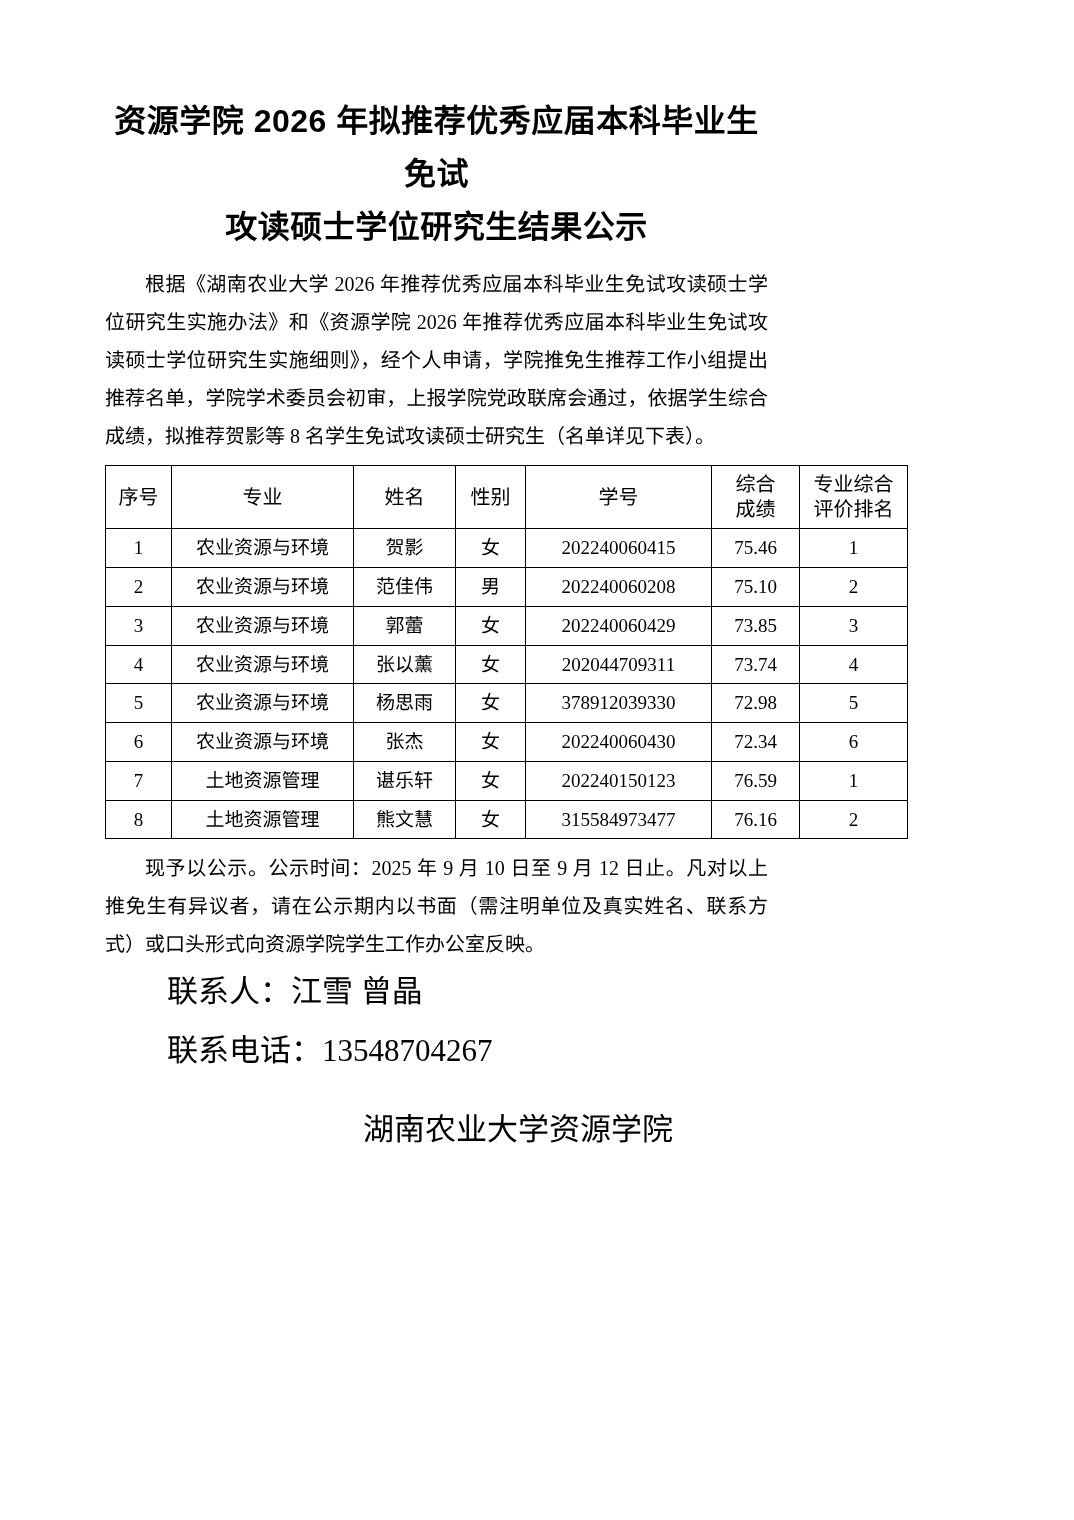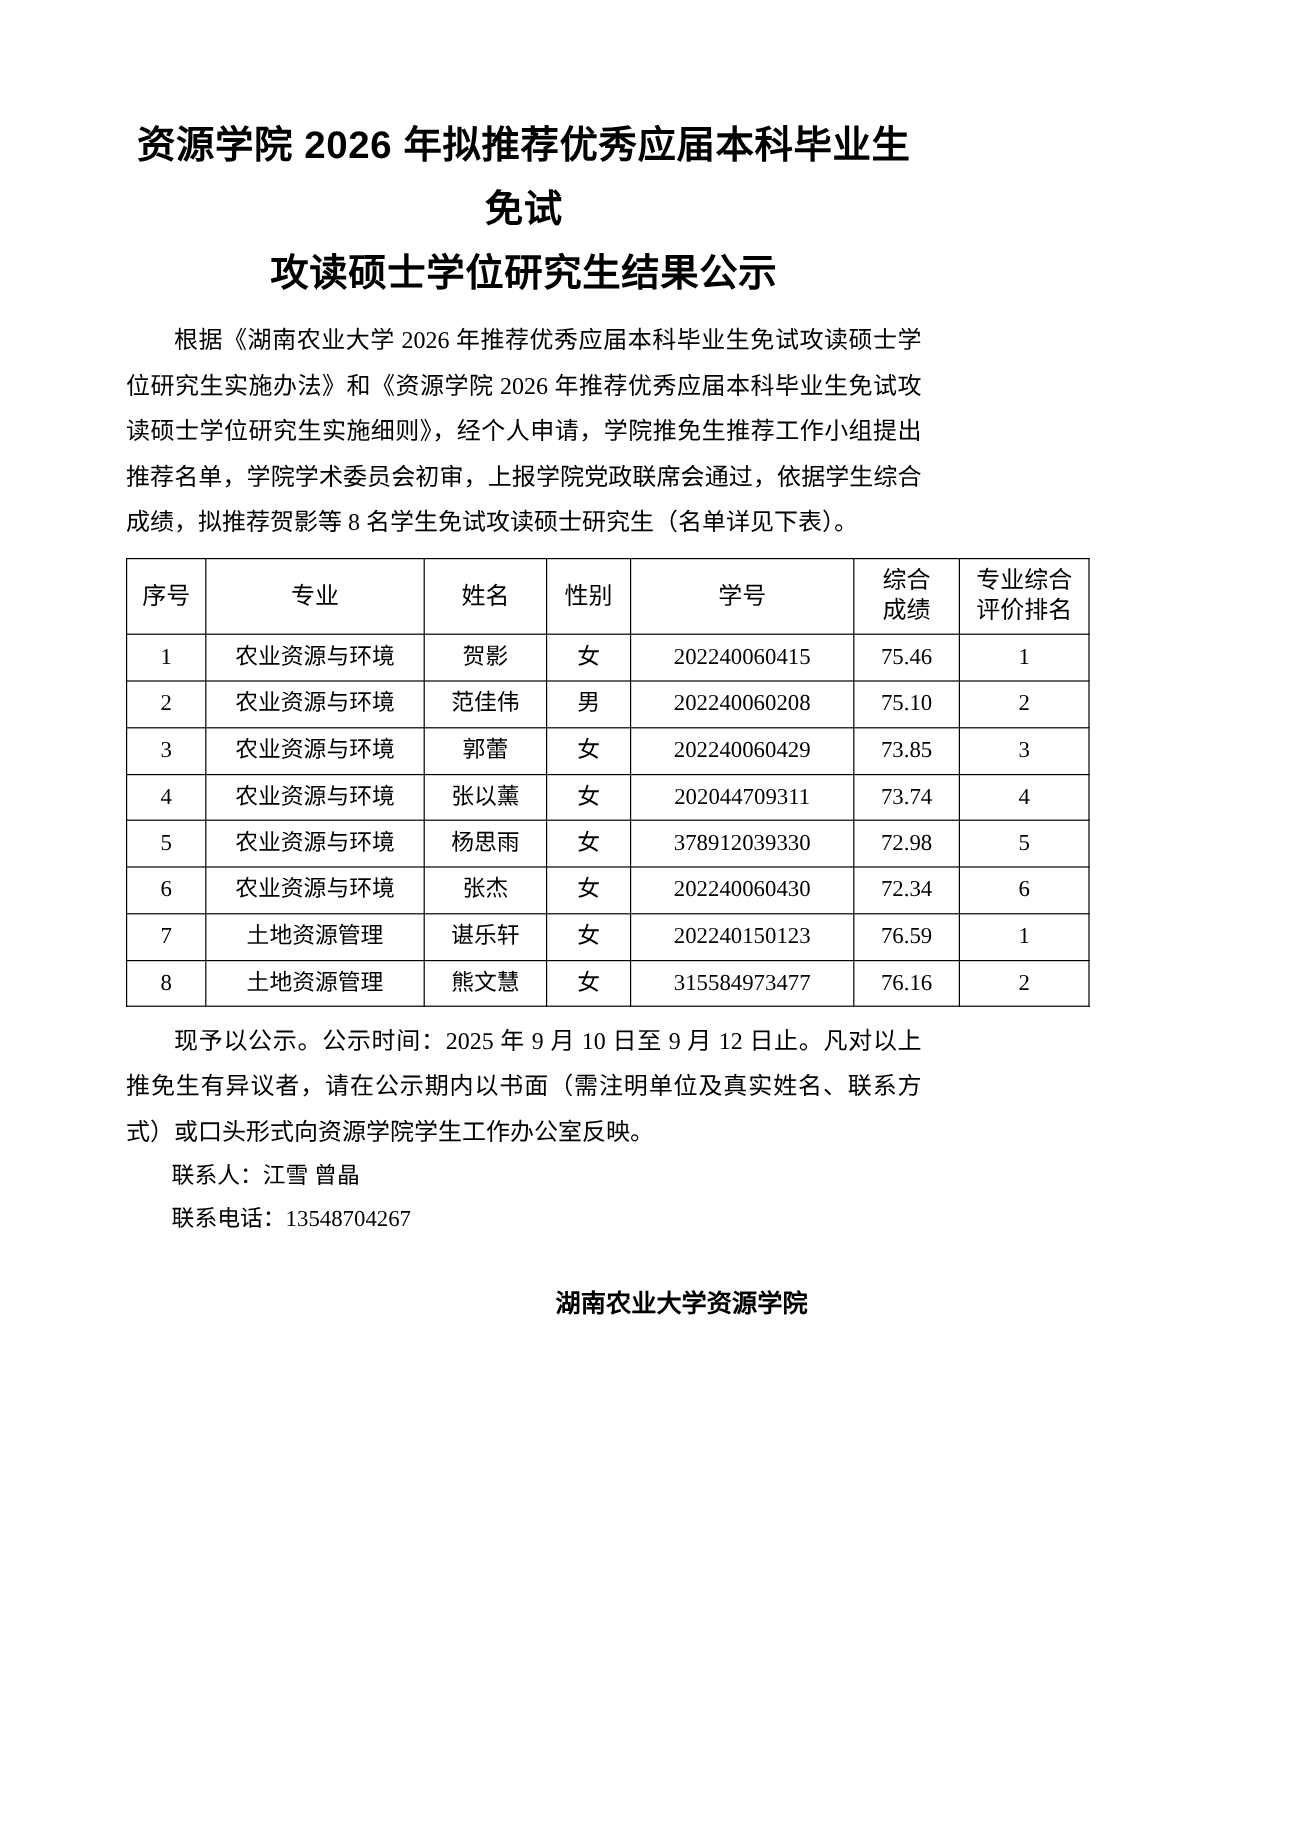--- a/index.html
+++ b/index.html
@@ -70,32 +70,31 @@
   col.c-major  { width: 182px; }
   col.c-name   { width: 102px; }
   col.c-gender { width: 70px; }
   col.c-sid    { width: 186px; }
   col.c-score  { width: 88px; }
   col.c-rank   { width: 108px; }
   .num-cell {
     font-family: "Liberation Serif", "DejaVu Serif", serif;
   }
   .contact-line {
-    font-size: 19px;
+    font-size: 31px;
     line-height: 1.9;
     text-indent: 2em;
     margin: 0;
   }
   .signature {
-    margin-top: 32px;
-    font-size: 21px;
+    margin-top: 22px;
+    font-size: 31px;
     line-height: 1.75;
     text-align: right;
     padding-right: 95px;
-    font-weight: bold;
   }
   .signature .date {
     display: block;
     padding-right: 22px;
   }
   .after-table {
     margin-top: 10px;
   }
 </style>
 </head>

